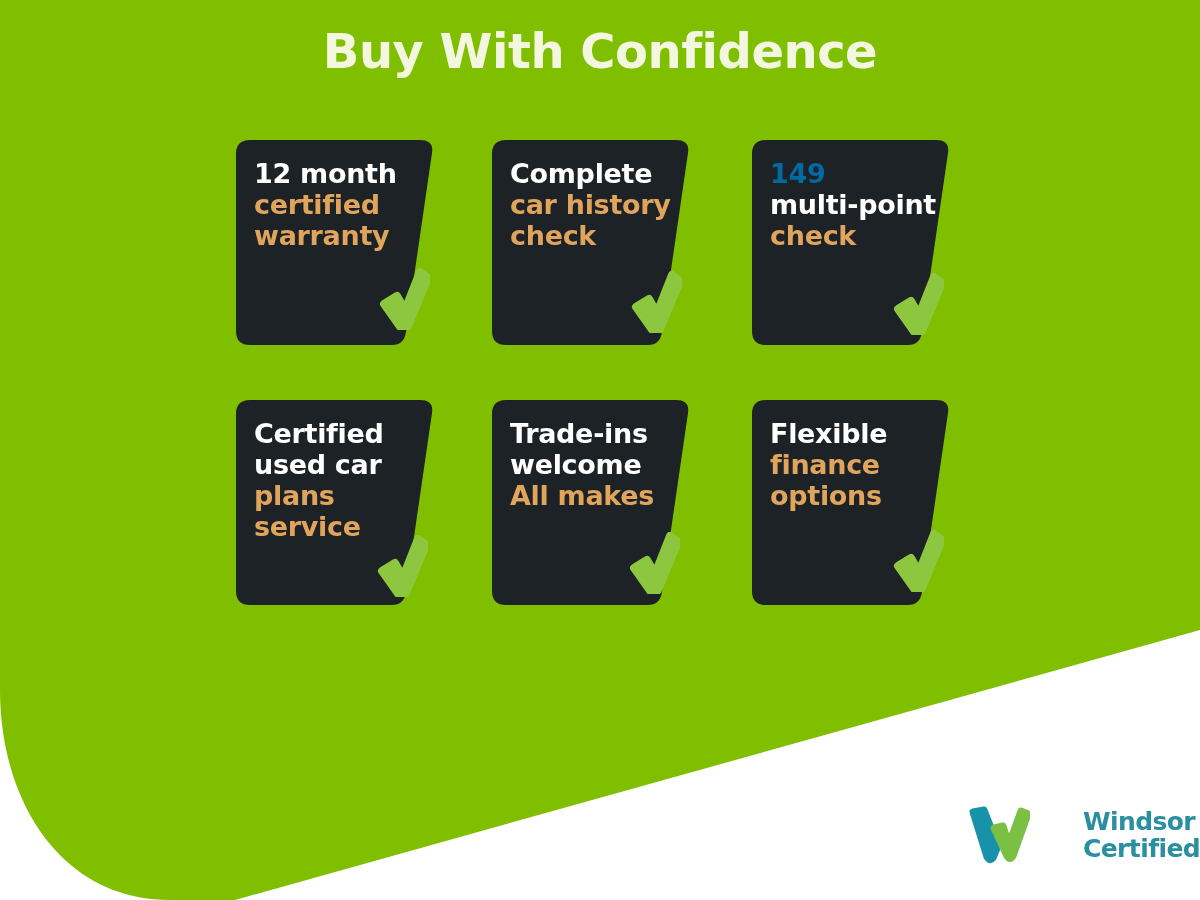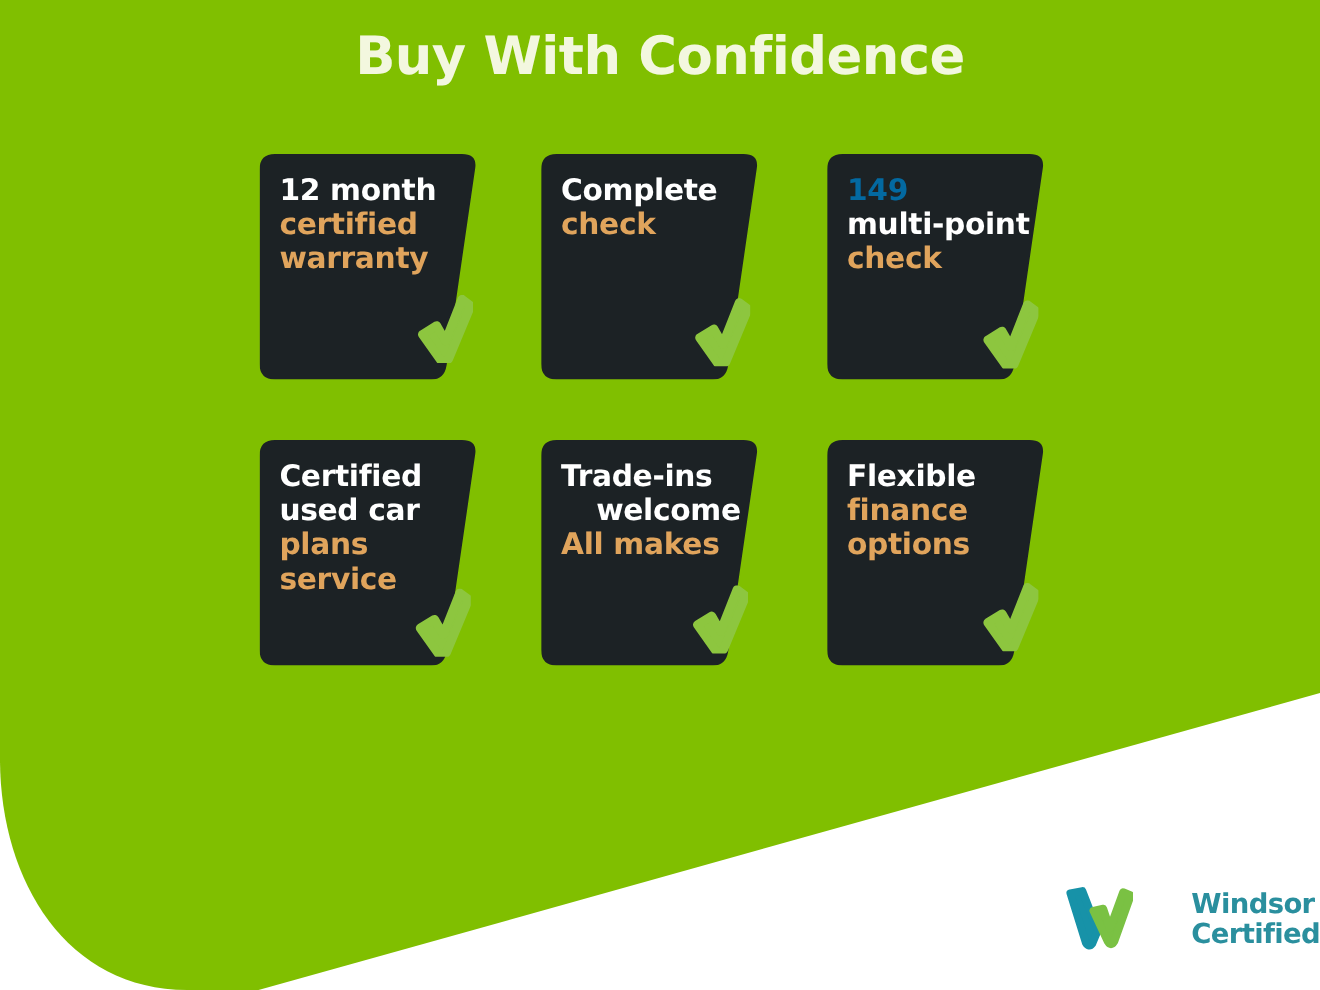--- a/index.html
+++ b/index.html
@@ -131,20 +131,21 @@
         <path d="M 6 36 L 19 28 L 27 42 L 42 4 L 50 10 L 30 58 Q 27 62 23 60 Z" fill="#8dc63f" stroke="#8dc63f" stroke-width="8" stroke-linejoin="round" stroke-linecap="round"></path>
       </svg>
     </div>
 
     <div class="card col1">
       <svg class="card-shape" viewBox="0 0 212 205" preserveAspectRatio="none">
         <path d="M 14 0 L 184 0 Q 198 0 196 13 L 170 192 Q 168 205 156 205 L 14 205 Q 0 205 0 191 L 0 14 Q 0 0 14 0 Z" fill="#1c2225"></path>
       </svg>
       <div class="card-text">
         <span class="line-white" style="color: rgb(255, 255, 255);">Complete</span>
+        <span class="line-orange" style="color: rgb(224, 164, 92);">car history</span>
         <span class="line-orange" style="color: rgb(224, 164, 92);">check</span>
       </div>
       <svg class="check-mark" style="left:138px; top:131px;" viewBox="0 0 52 62">
         <path d="M 6 36 L 19 28 L 27 42 L 42 4 L 50 10 L 30 58 Q 27 62 23 60 Z" fill="#8dc63f" stroke="#8dc63f" stroke-width="8" stroke-linejoin="round" stroke-linecap="round"></path>
       </svg>
     </div>
 
     <div class="card col2">
       <svg class="card-shape" viewBox="0 0 212 205" preserveAspectRatio="none">
         <path d="M 14 0 L 184 0 Q 198 0 196 13 L 170 192 Q 168 205 156 205 L 14 205 Q 0 205 0 191 L 0 14 Q 0 0 14 0 Z" fill="#1c2225"></path>
@@ -177,21 +178,21 @@
         <path d="M 6 36 L 19 28 L 27 42 L 42 4 L 50 10 L 30 58 Q 27 62 23 60 Z" fill="#8dc63f" stroke="#8dc63f" stroke-width="8" stroke-linejoin="round" stroke-linecap="round"></path>
       </svg>
     </div>
 
     <div class="card col1">
       <svg class="card-shape" viewBox="0 0 212 205" preserveAspectRatio="none">
         <path d="M 14 0 L 184 0 Q 198 0 196 13 L 170 192 Q 168 205 156 205 L 14 205 Q 0 205 0 191 L 0 14 Q 0 0 14 0 Z" fill="#1c2225"></path>
       </svg>
       <div class="card-text">
         <span class="line-white" style="color: rgb(255, 255, 255);">Trade-ins</span>
-        <span class="line-white" style="color: rgb(255, 255, 255); margin-left: 32px;">welcome</span>
+        <span class="line-white" style="color: rgb(255, 255, 255);">welcome</span>
         <span class="line-orange" style="color: rgb(224, 164, 92);">All makes</span>
       </div>
       <svg class="check-mark" style="left:136px; top:132px;" viewBox="0 0 52 62">
         <path d="M 6 36 L 19 28 L 27 42 L 42 4 L 50 10 L 30 58 Q 27 62 23 60 Z" fill="#8dc63f" stroke="#8dc63f" stroke-width="8" stroke-linejoin="round" stroke-linecap="round"></path>
       </svg>
     </div>
 
     <div class="card col2">
       <svg class="card-shape" viewBox="0 0 212 205" preserveAspectRatio="none">
         <path d="M 14 0 L 184 0 Q 198 0 196 13 L 170 192 Q 168 205 156 205 L 14 205 Q 0 205 0 191 L 0 14 Q 0 0 14 0 Z" fill="#1c2225"></path>

